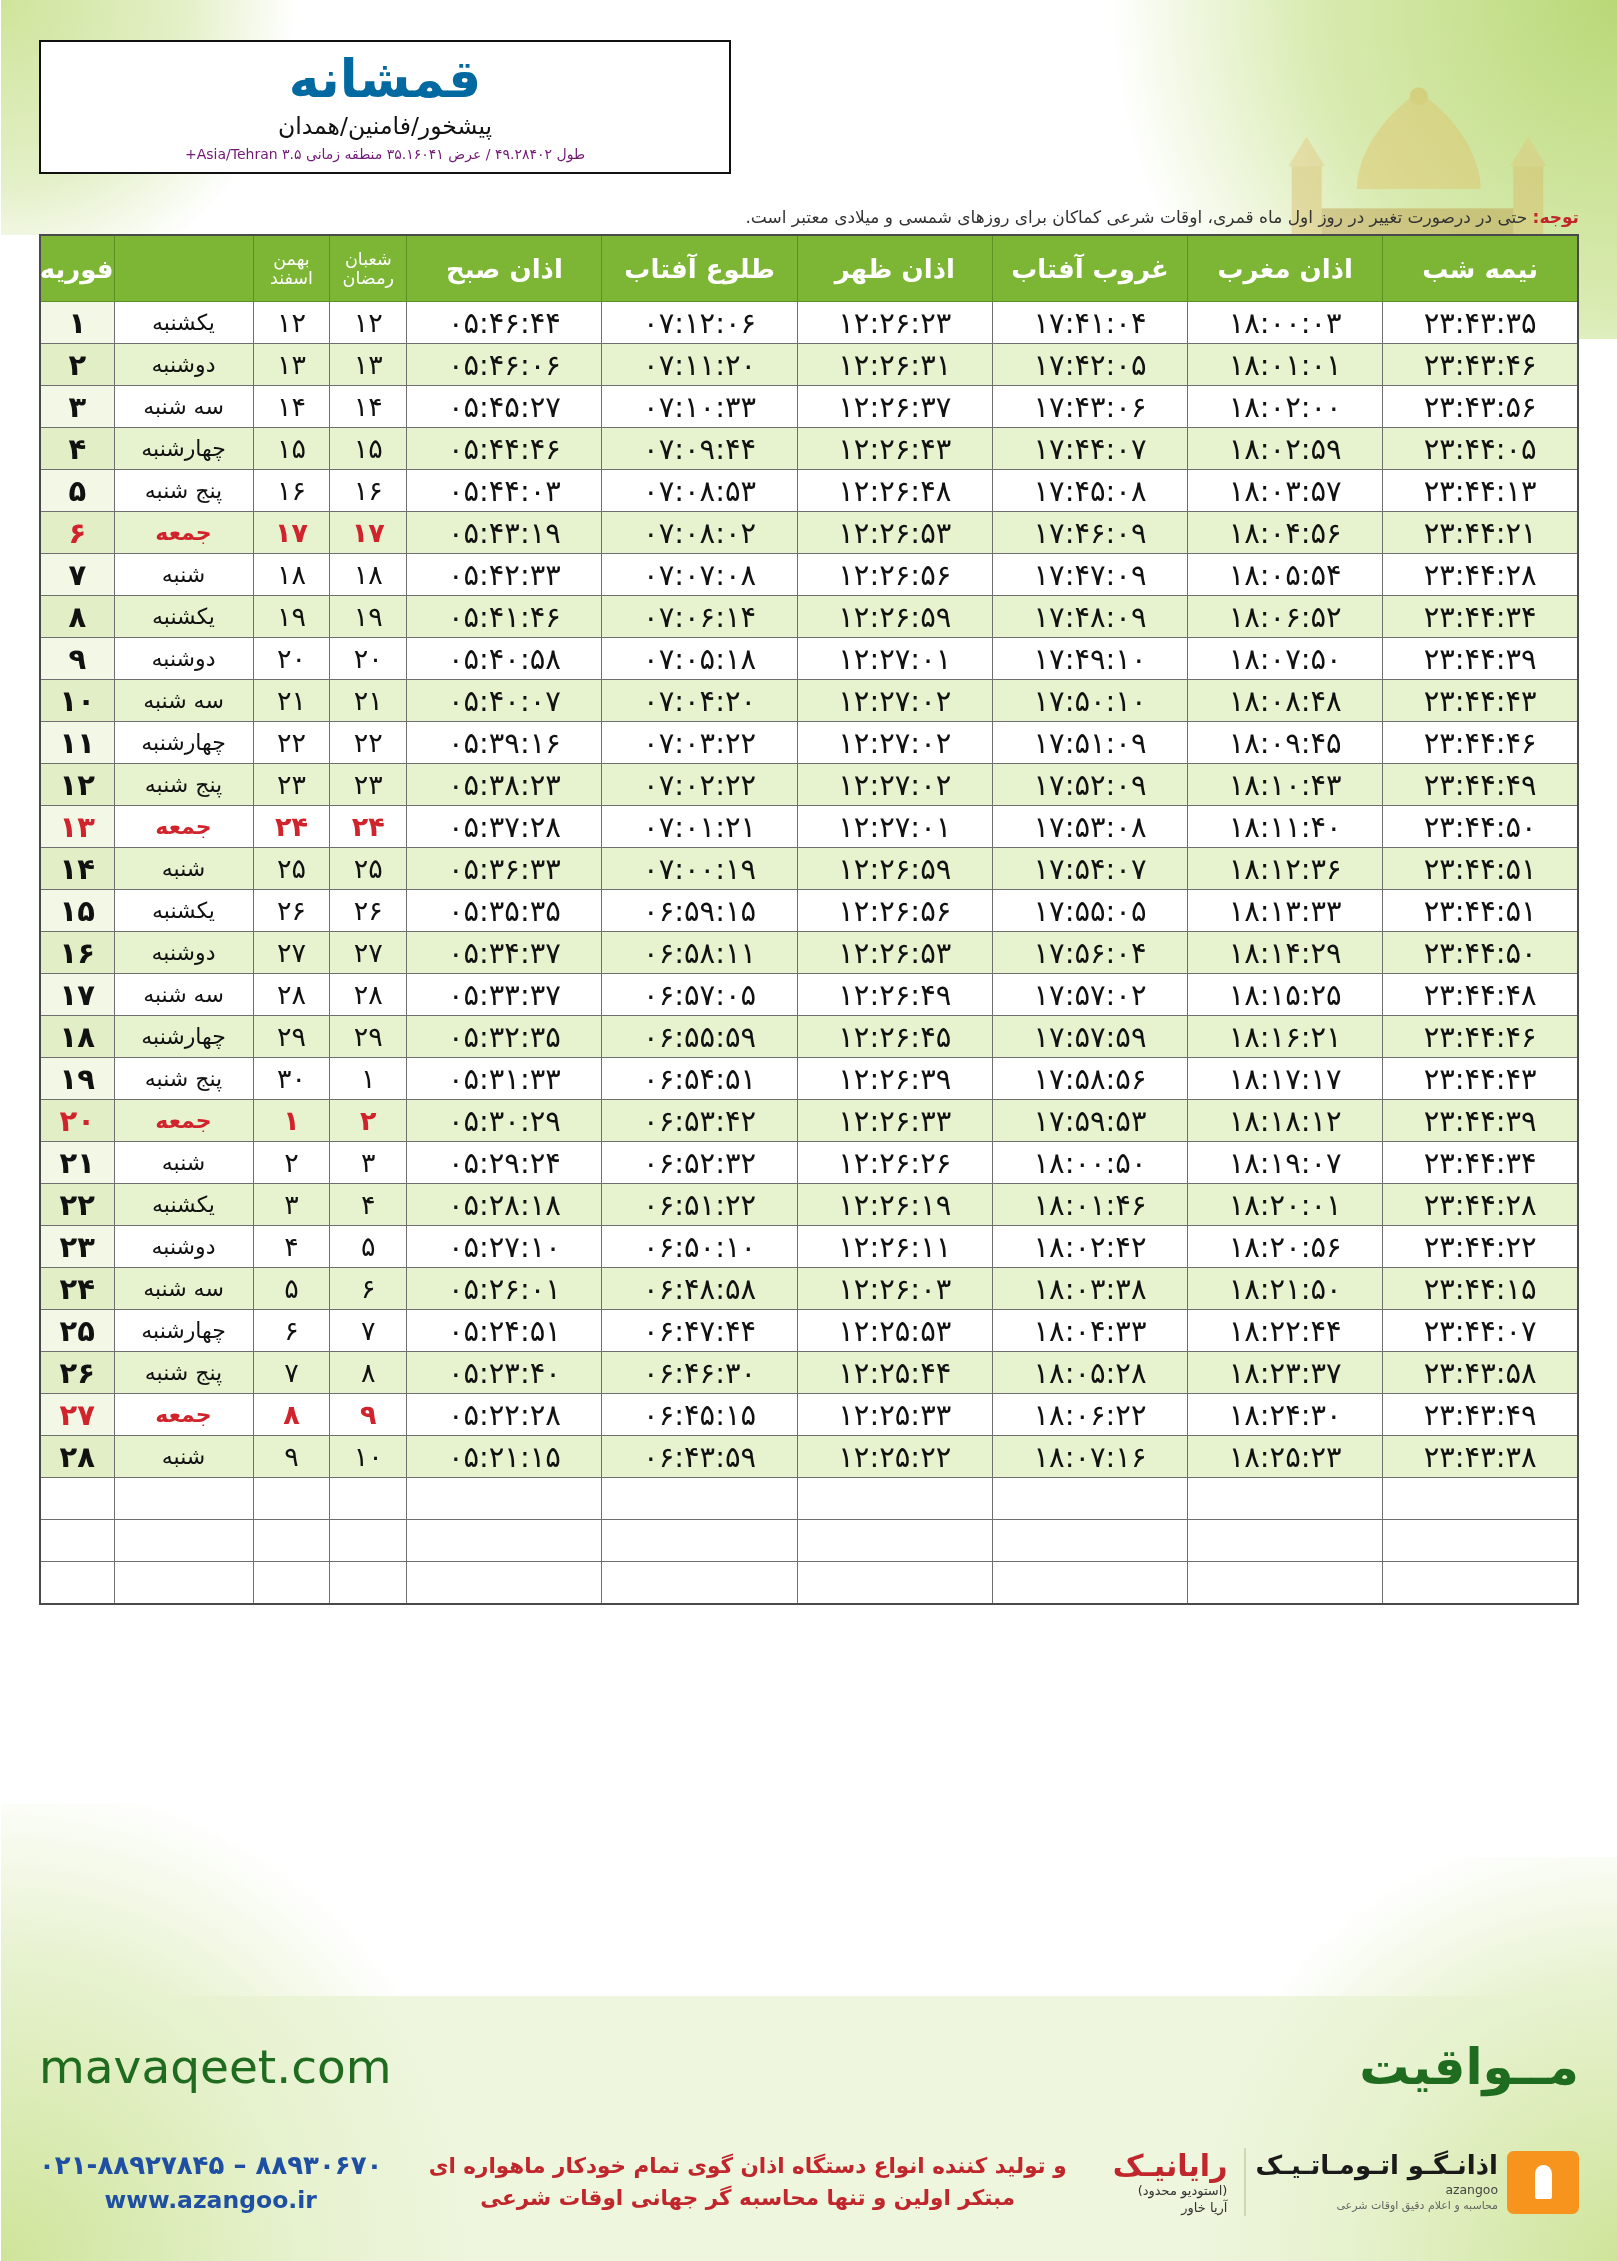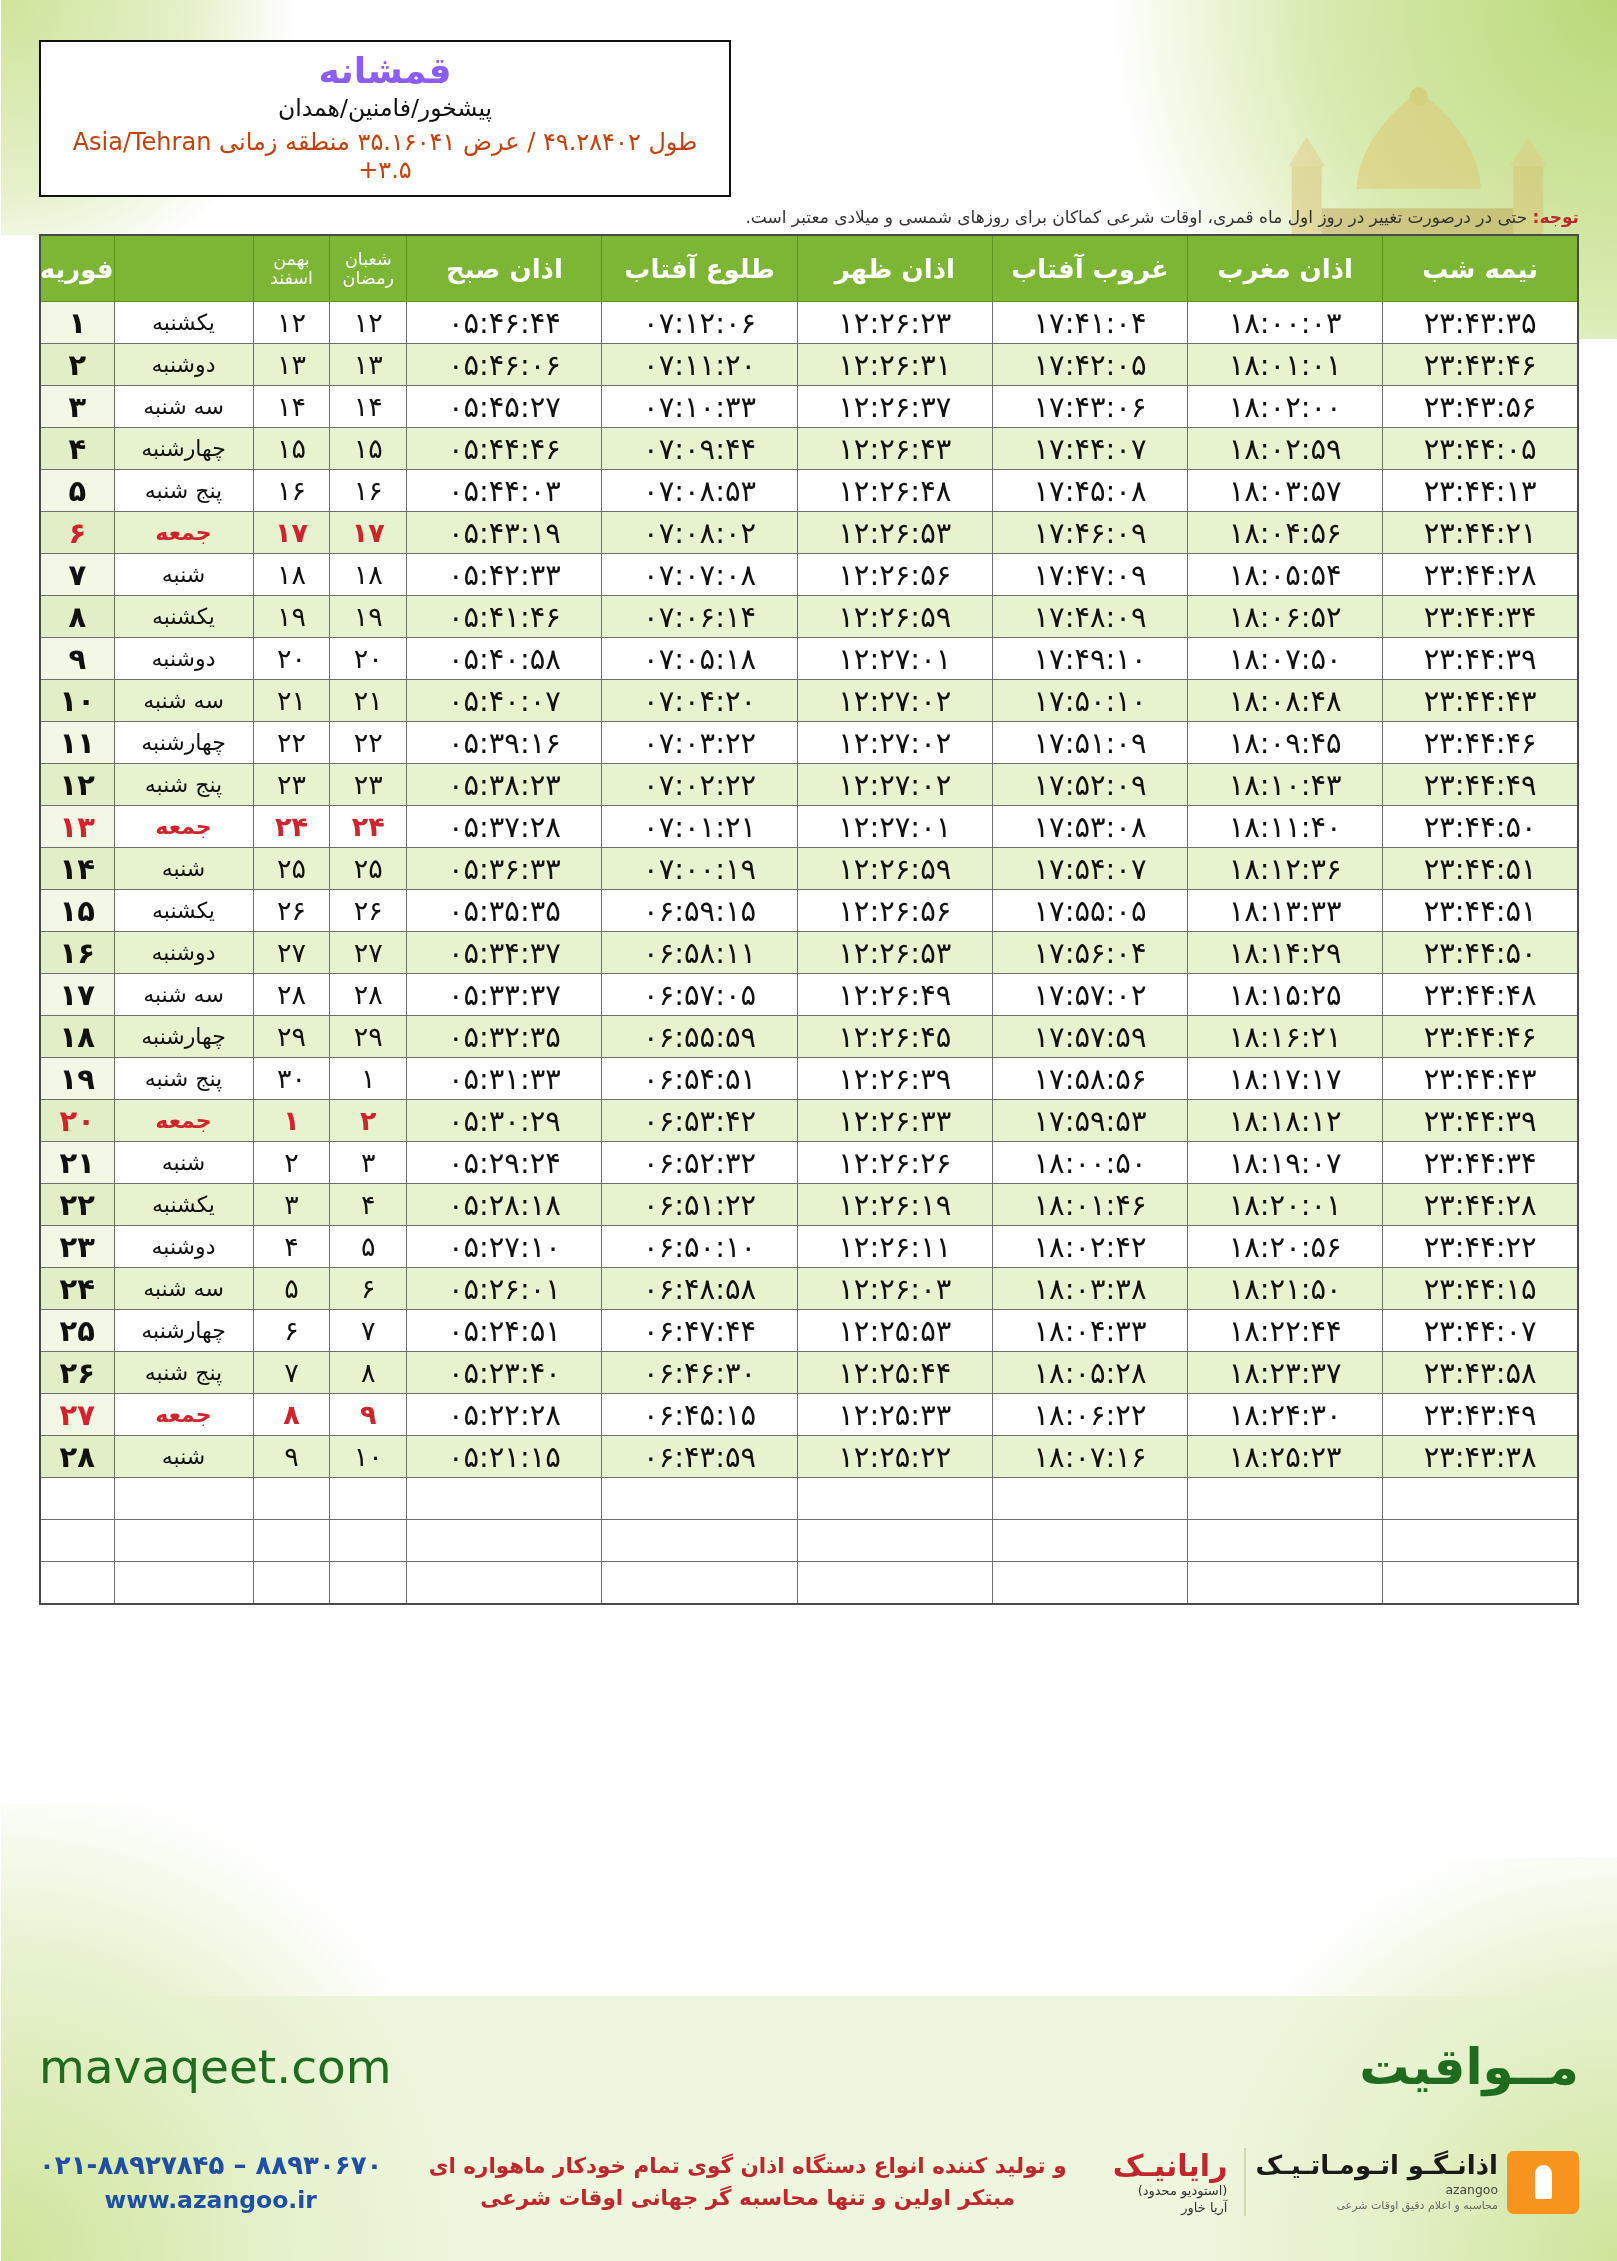--- a/index.html
+++ b/index.html
@@ -56,23 +56,23 @@
   .title-sub{
     font-size:25px;font-weight:bold;color:#2a2a2a;margin:3.9px 0 0 0;line-height:1.2;
   }
   .title-dates{
     font-size:21.5px;color:#333;margin-top:9px;direction:rtl;
   }
   .city-box{
     position:absolute;left:0;top:6.5px;width:692px;border:2px solid #111;background:#fff;
     padding:9px 11.7px 10.4px 11.7px;box-sizing:border-box;text-align:center;
   }
-  .city-name{font-size:36px;font-weight:bold;color:#8b5cf6;line-height:1.1;}
+  .city-name{font-size:52px;font-weight:bold;color:#0369a1;line-height:1.1;}
   .city-alt{font-size:23.5px;color:#111;margin-top:3.9px;}
-  .city-geo{font-size:24px;color:#c2410c;margin-top:6.5px;direction:rtl;}
+  .city-geo{font-size:14px;color:#701a75;margin-top:6.5px;direction:rtl;}
   .note{
     position:absolute;top:207px;right:39px;left:39px;z-index:3;
     font-size:17px;color:#333;text-align:right;
   }
   .note b{color:#c0262b;text-align:right;}
   
   .table-wrap{
     position:absolute;top:234px;right:39px;left:39px;z-index:3;
   }
   table{

